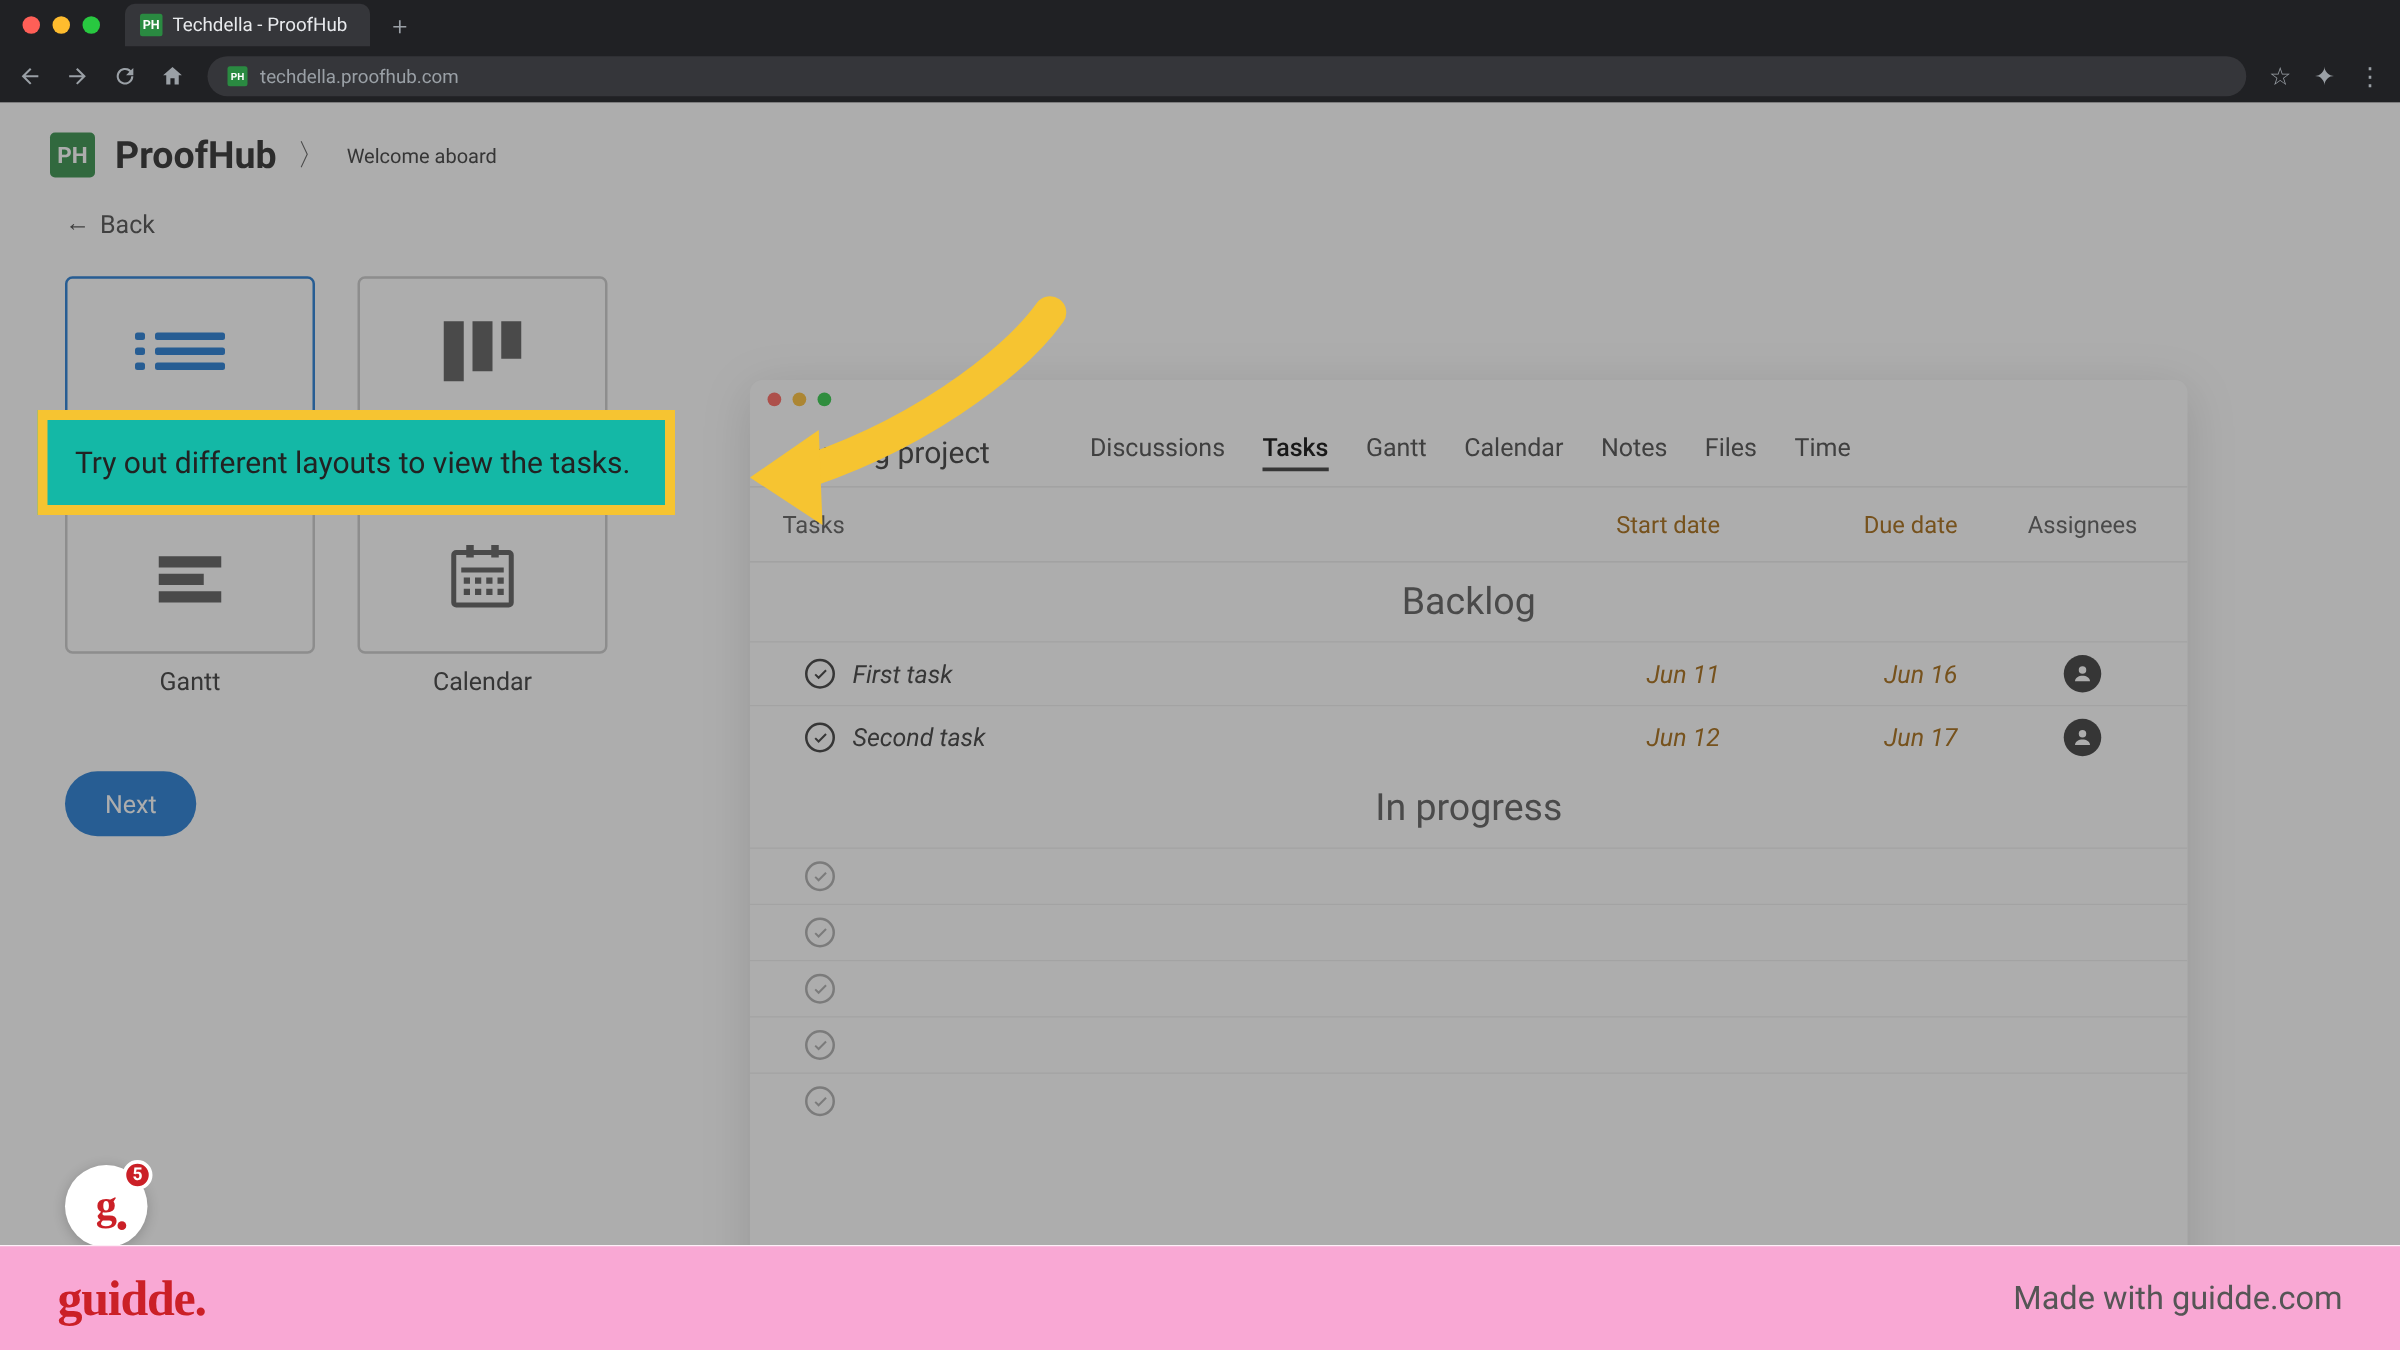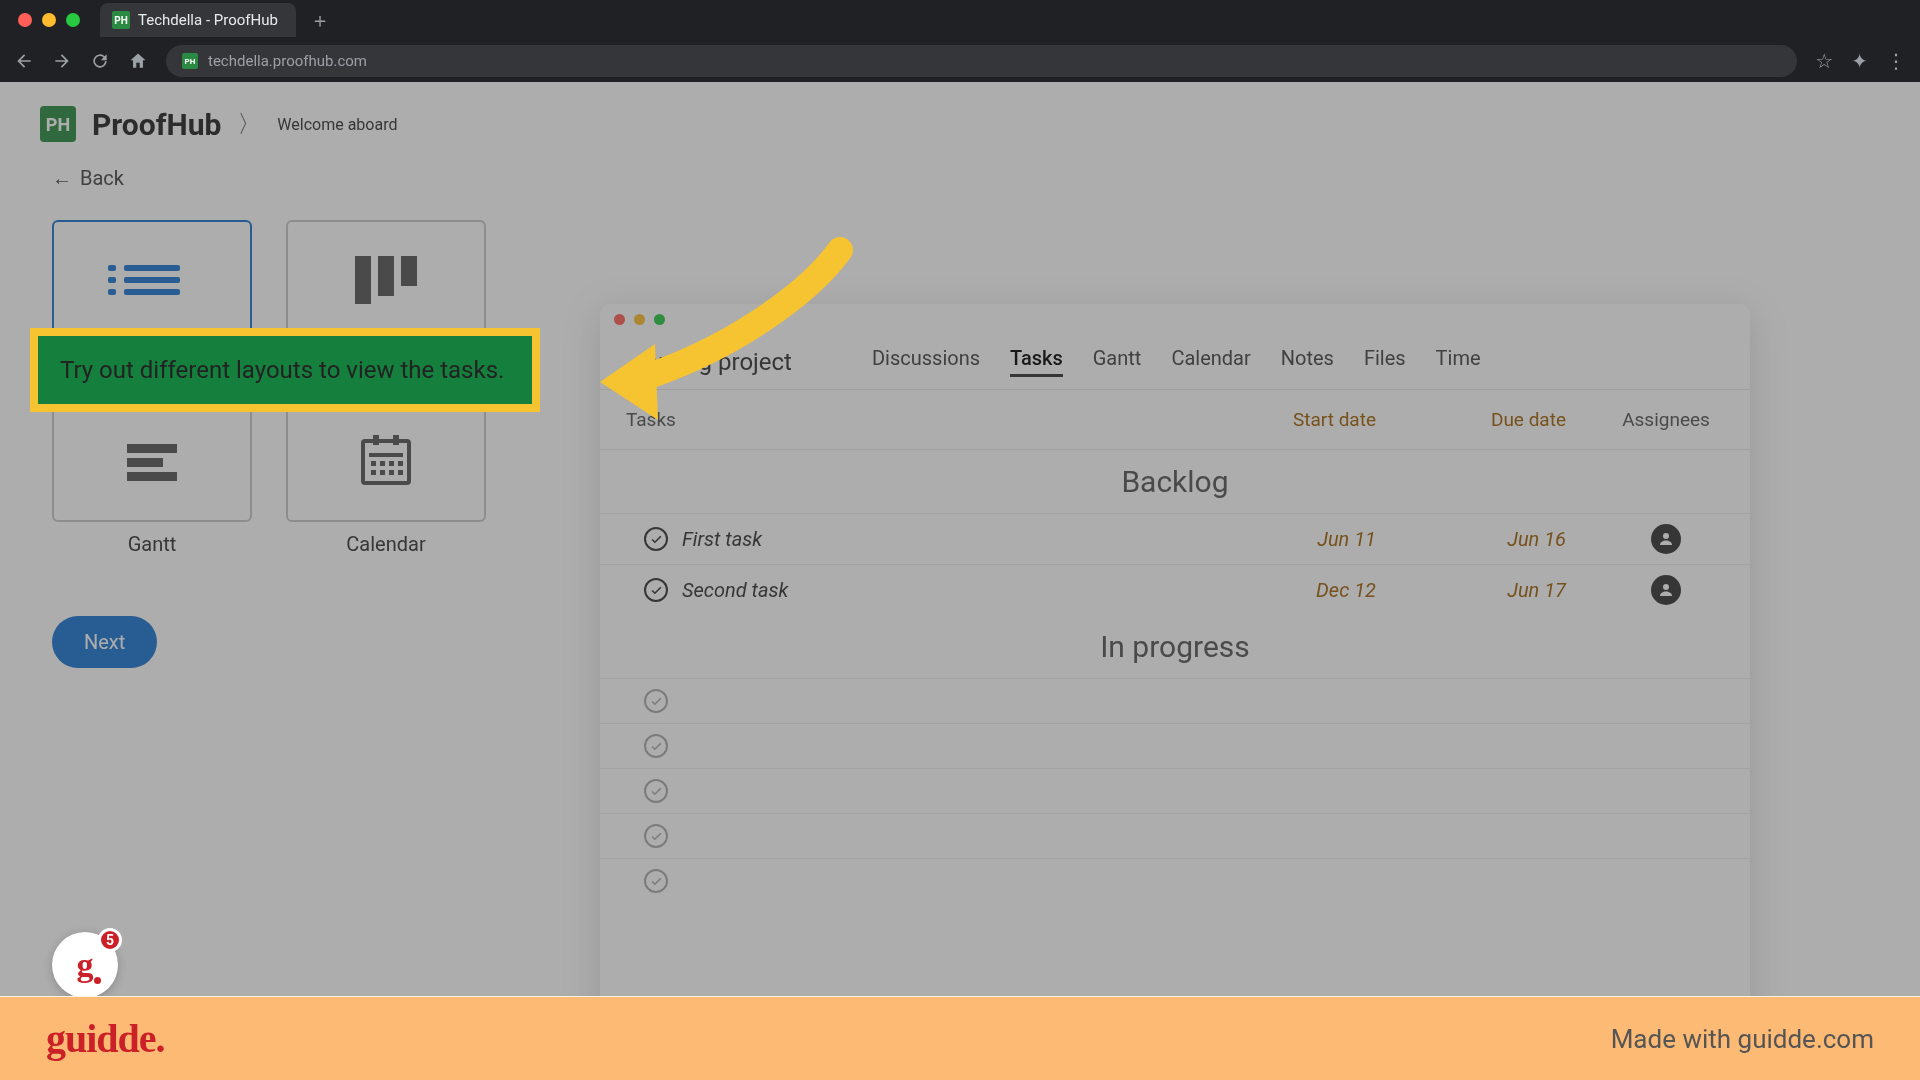--- a/index.html
+++ b/index.html
@@ -24,21 +24,21 @@
 
 .page-header { display:flex; align-items:center; gap:16px; padding: 24px 40px; font-size: 24px; }
 .ph-logo { width: 36px; height: 36px; background: #2a8a41; color:#fff; font-weight:bold; display:flex; align-items:center; justify-content:center; border-radius:4px; font-size: 18px;}
 .ph-name { font-weight:700; font-size: 30px; color:#222;}
 .chev { color:#555; }
 .breadcrumb-text { color:#333; font-size: 16px; }
 
 .back-link { color:#444; font-size: 20px; padding: 0 0 10px 52px; display:flex; gap:8px; align-items:center;}
 
 
-.callout { position:absolute; top: 246px; left: 30px; width: 510px; background: #15803d; border: 8px solid #f6c431; padding: 18px 22px; font-size: 24px; color: #222; line-height:1.35; z-index: 50;}
+.callout { position:absolute; top: 246px; left: 30px; width: 510px; background: #14b8a6; border: 8px solid #f6c431; padding: 18px 22px; font-size: 24px; color: #222; line-height:1.35; z-index: 50;}
 
 .arrow-annotation { position:absolute; top: 150px; left: 580px; z-index: 50; }
 
 
 .layout-chooser { padding: 20px 52px; display:grid; grid-template-columns: 200px 200px; gap: 28px 34px; width: 540px;}
 .layout-card { text-align:center; }
 .card-box { width: 200px; height: 120px; border: 2px solid #c8c8c8; border-radius: 6px; display:flex; align-items:center; justify-content:center;}
 .card-box.active { border-color: #1976d2; }
 .layout-label { margin-top: 10px; font-size: 20px; color:#333; }
 
@@ -75,21 +75,21 @@
 .col-date { text-align:right; color:#a16207;}
 .col-assign { display:flex; justify-content:center;}
 
 
 .guidde-bubble { position:absolute; top: 850px; left: 52px; width:66px; height:66px; background:#fff; border-radius:50%; box-shadow:0 2px 10px rgba(0,0,0,0.2); display:flex; align-items:center; justify-content:center; z-index:40;}
 .guidde-bubble .g-letter{ color:#cb2027; font-size:34px; font-weight:bold; font-family: Georgia, serif;}
 .guidde-bubble .g-dot{ position:absolute; top:45px; left:42px; width:7px; height:7px; background:#cb2027; border-radius:50%;}
 .guidde-badge { position:absolute; top:-4px; right:-4px; background:#cb2027; color:#fff; width:24px; height:24px; border-radius:50%; display:flex; align-items:center; justify-content:center; font-size:14px; font-weight:bold; border:3px solid #fff;}
 
 
-.footer { position:absolute; bottom:0; left:0; right:0; height:84px; background:#fdba74; display:flex; align-items:center; justify-content:space-between; padding: 0 46px; border-top:1px solid rgba(255,255,255,0.8); z-index: 60;}
+.footer { position:absolute; bottom:0; left:0; right:0; height:84px; background:#f9a8d4; display:flex; align-items:center; justify-content:space-between; padding: 0 46px; border-top:1px solid rgba(255,255,255,0.8); z-index: 60;}
 .guidde-logo { color:#cb2027; font-size:40px; font-weight:700; font-family: Georgia, serif; letter-spacing:-1px;}
 .footer-right { color:#555; font-size: 26px;}
 </style>
 </head>
 <body>
 
 <div class="browser-chrome">
   <div class="tab-bar">
     <div class="traffic-lights">
       <div class="light red"></div>
@@ -249,21 +249,21 @@
       </div>
       <div class="task-row">
         <div class="c1">
             <span class="check-circle">
               <svg viewBox="0 0 24 24" fill="none" stroke="#333" stroke-width="3">
                 <path d="M4 12l5 5L20 6"></path>
               </svg>
             </span>
             <span>Second task</span>
           </div>
-        <div class="col-date">Dec 12</div>
+        <div class="col-date">Jun 12</div>
         <div class="col-date">Jun 17</div>
         <div class="col-assign">
             <span class="assignee-avatar">
               <svg width="18" height="18" viewBox="0 0 24 24" fill="#fff">
                 <circle cx="12" cy="8" r="4"></circle>
                 <path d="M4 20c0-4 4-6 8-6s8 2 8 6z"></path>
               </svg>
             </span>
           </div>
       </div>

